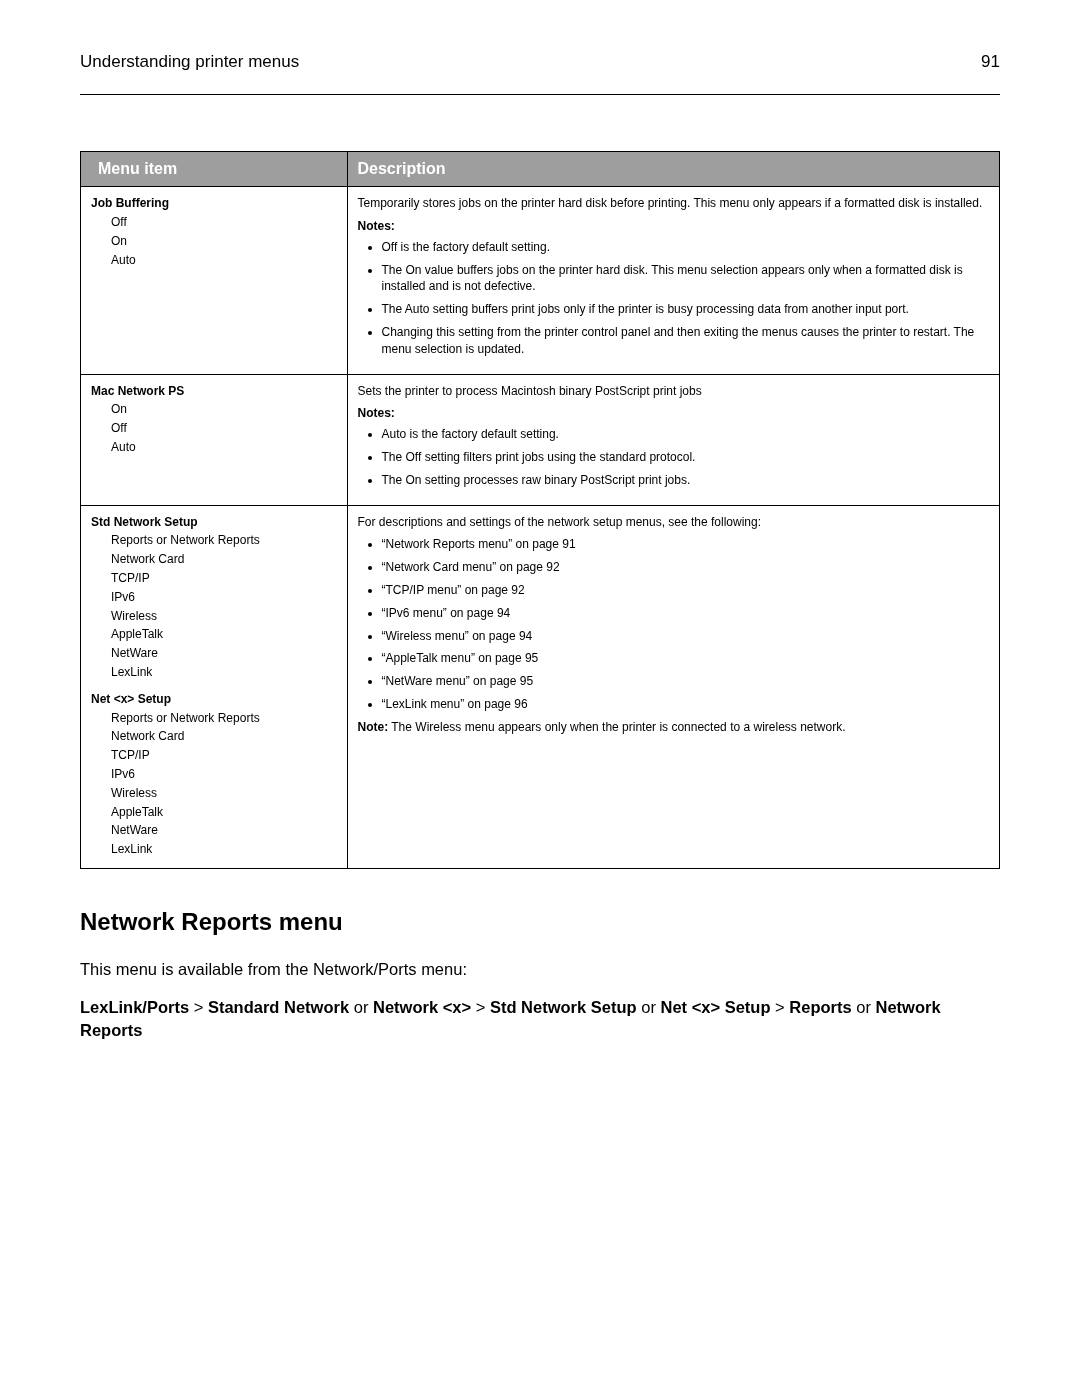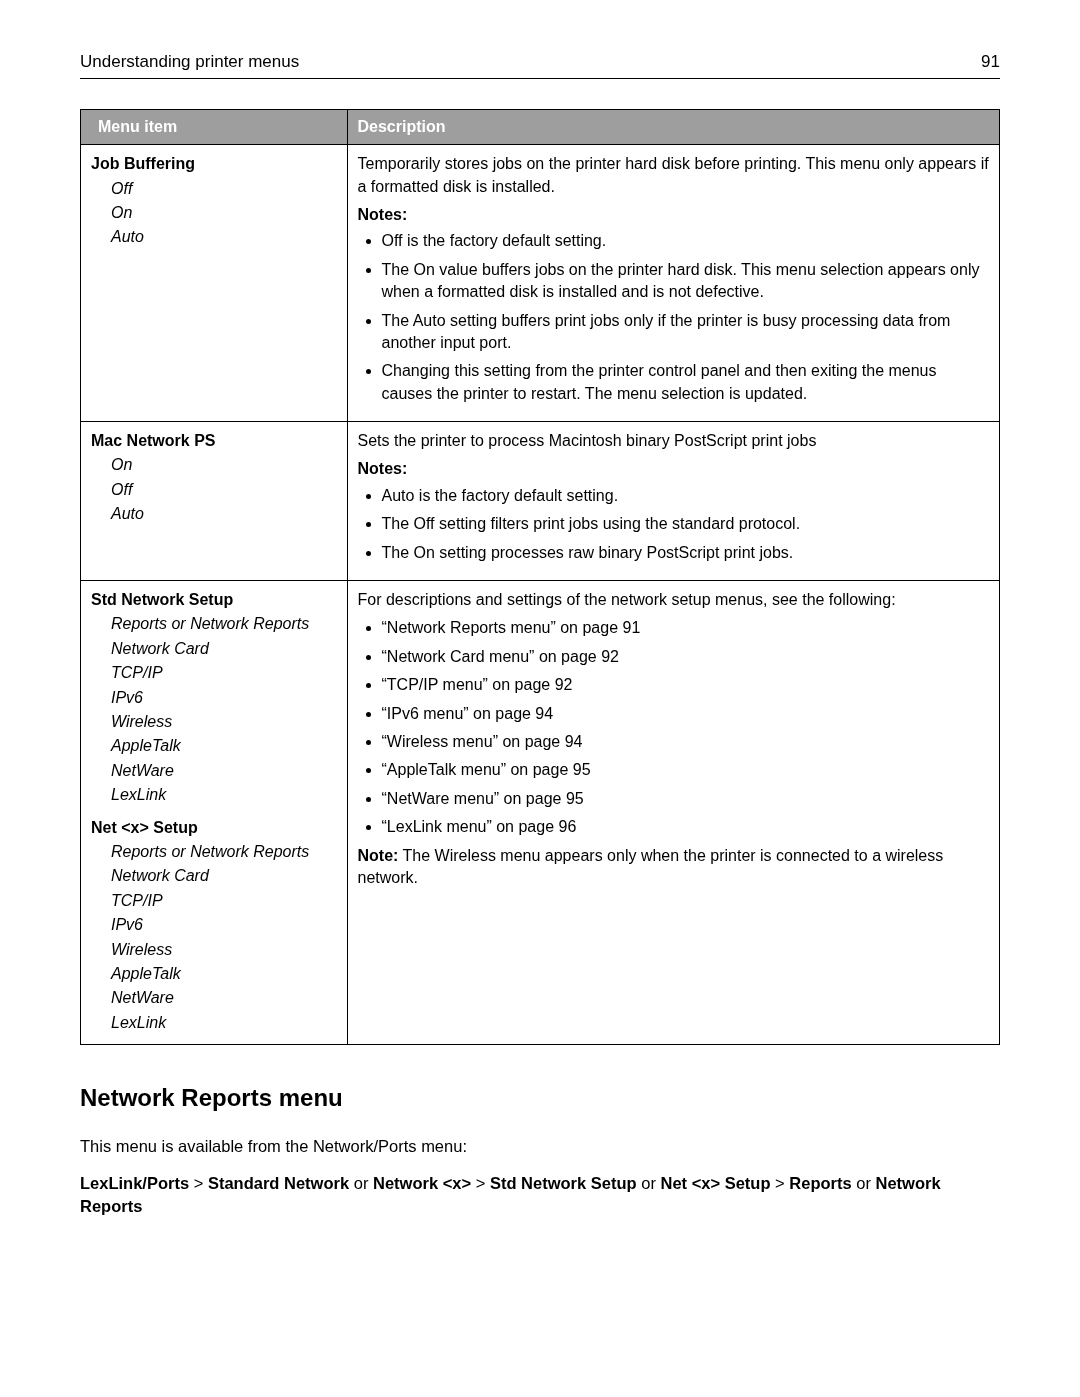--- a/index.html
+++ b/index.html
@@ -16,51 +16,50 @@
     width: 1080px;
     min-height: 1397px;
     padding: 50px 80px 60px 80px;
     position: relative;
   }
   .runhead {
     display: flex;
     justify-content: space-between;
     align-items: baseline;
     border-bottom: 1px solid #000;
-    padding-bottom: 4px;
-    margin-bottom: 30px;
+    padding-bottom: 20px;
+    margin-bottom: 56px;
     font-size: 17px;
   }
   table.menu {
     width: 100%;
     border-collapse: collapse;
     border: 1px solid #000;
   }
   table.menu th {
     background: #9e9e9e;
     color: #fff;
     text-align: left;
     font-weight: 600;
     padding: 6px 10px;
     border: 1px solid #000;
     font-size: 16px;
   }
   table.menu td {
     border: 1px solid #000;
     vertical-align: top;
     padding: 8px 10px 10px 10px;
-    font-size: 16px;
+    font-size: 12px;
   }
   td.menu-item .title {
     font-weight: 700;
     display: block;
   }
   td.menu-item .opts {
     margin: 2px 0 0 20px;
-    font-style: italic;
   }
   td.menu-item .opts div { margin-top: 2px; }
   td.desc p { margin: 0 0 6px 0; }
   td.desc .notes-label { font-weight: 700; display: block; margin: 6px 0 4px 0; }
   td.desc ul {
     margin: 4px 0 0 0;
     padding-left: 24px;
   }
   td.desc ul li { margin-bottom: 6px; }
   h2.section {

